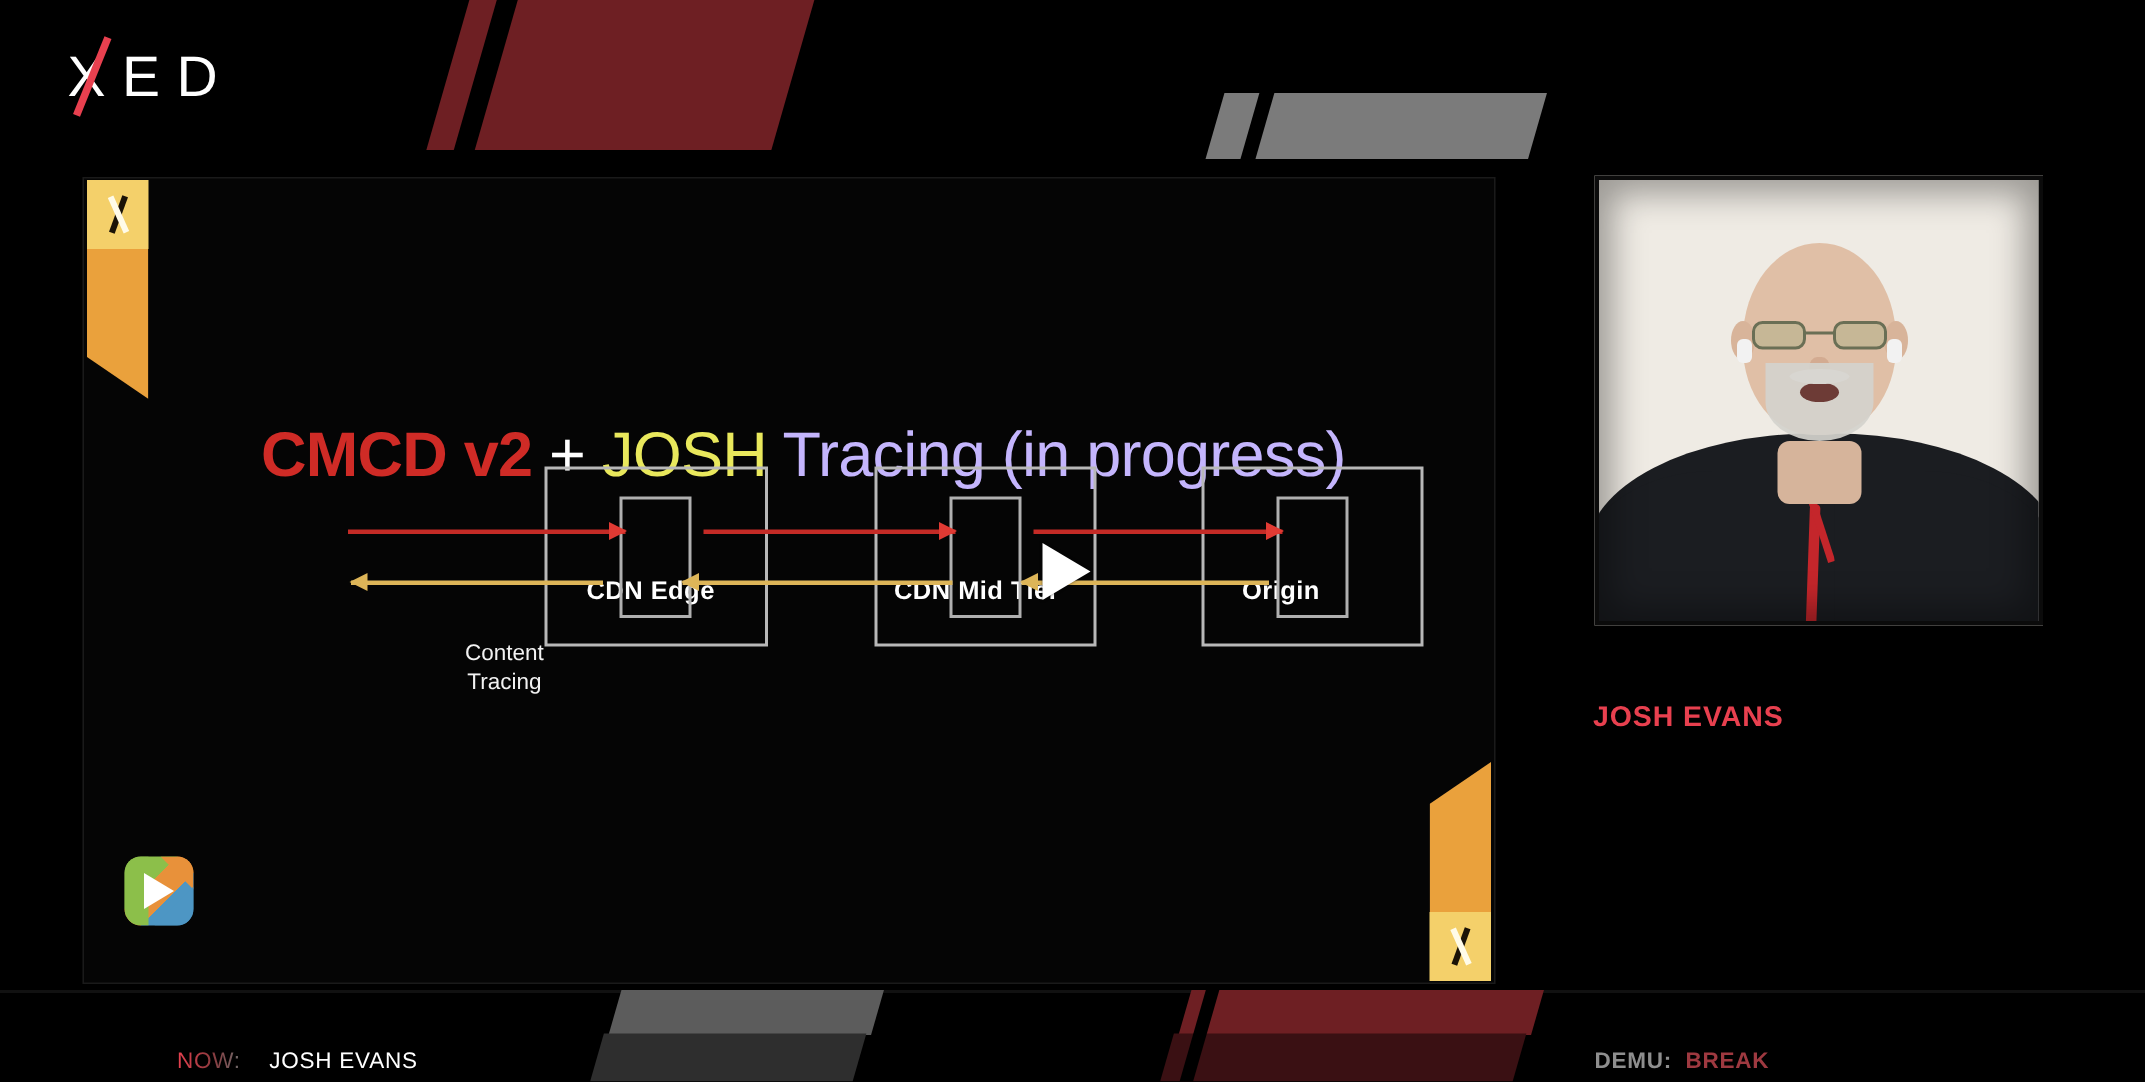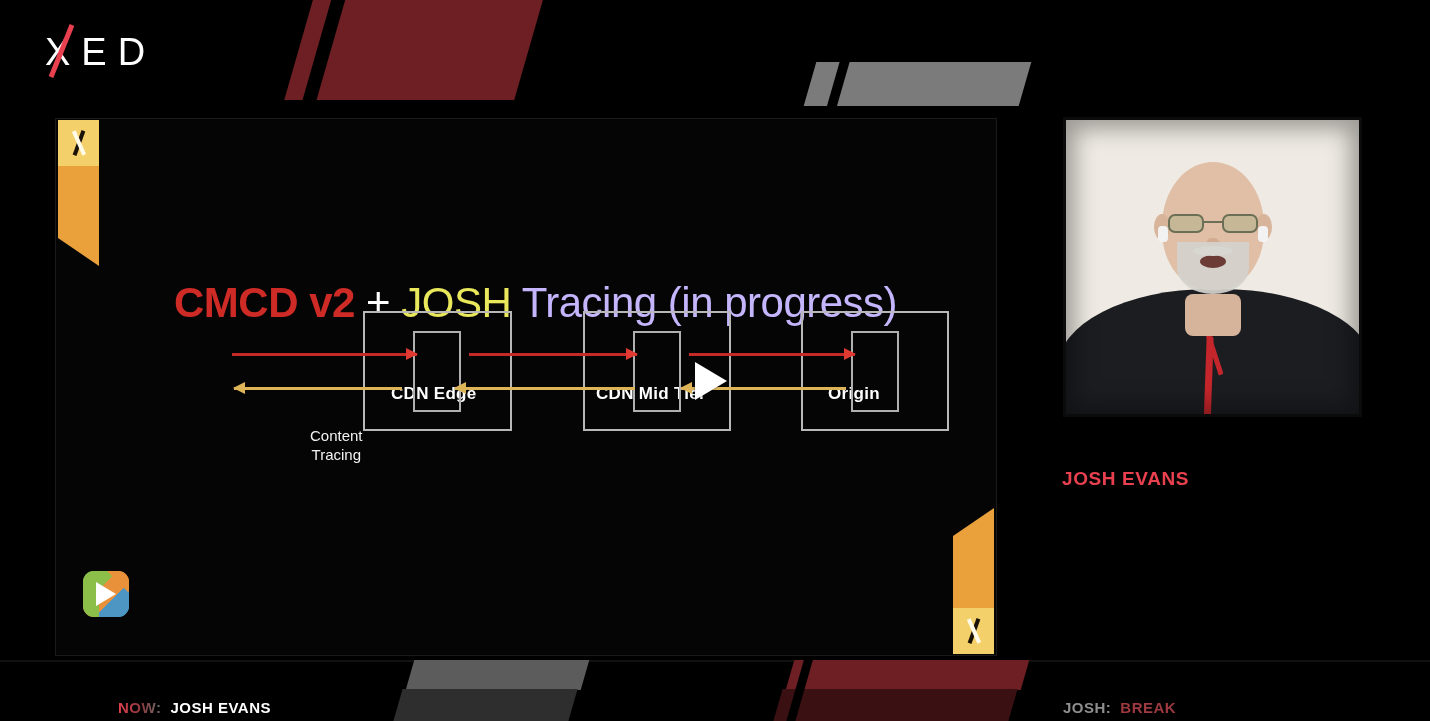--- a/index.html
+++ b/index.html
@@ -288,22 +288,22 @@
     line-height:1.5; margin-top:2px;
   }
   .sp-desc{
     font-size:17px; color:#e6e6e6; line-height:1.28; margin-top:4px;
     font-weight:300;
   }
 
   
   .now-row{
     position:absolute; left:118px; top:699px; z-index:7;
-    font-size:15px; font-weight:bold; letter-spacing:.5px;
-    display:flex; gap:9px; align-items:baseline;
+    font-size:15px; font-weight:normal; letter-spacing:.5px;
+    display:flex; gap:19px; align-items:baseline;
   }
   .now-k{
     background:linear-gradient(90deg,#e8404f 0%,#8a3a3e 55%,#6d6d6d 100%);
     -webkit-background-clip:text; background-clip:text; color:transparent;
   }
   .now-v{ color:#ffffff; }
 
   .next-row{
     position:absolute; left:1063px; top:699px; z-index:7;
     font-size:15px; font-weight:bold; letter-spacing:.5px;
@@ -431,15 +431,15 @@
 <div class="speaker">
   <div class="sp-name">JOSH EVANS</div>
 </div>
 
 <div class="now-row">
   <span class="now-k">NOW:</span>
   <span class="now-v">JOSH EVANS</span>
 </div>
 
 <div class="next-row">
-  <span class="next-k">JOSH:</span>
+  <span class="next-k">DEMU:</span>
   <span class="next-v">BREAK</span>
 </div>
 
 </body></html>

